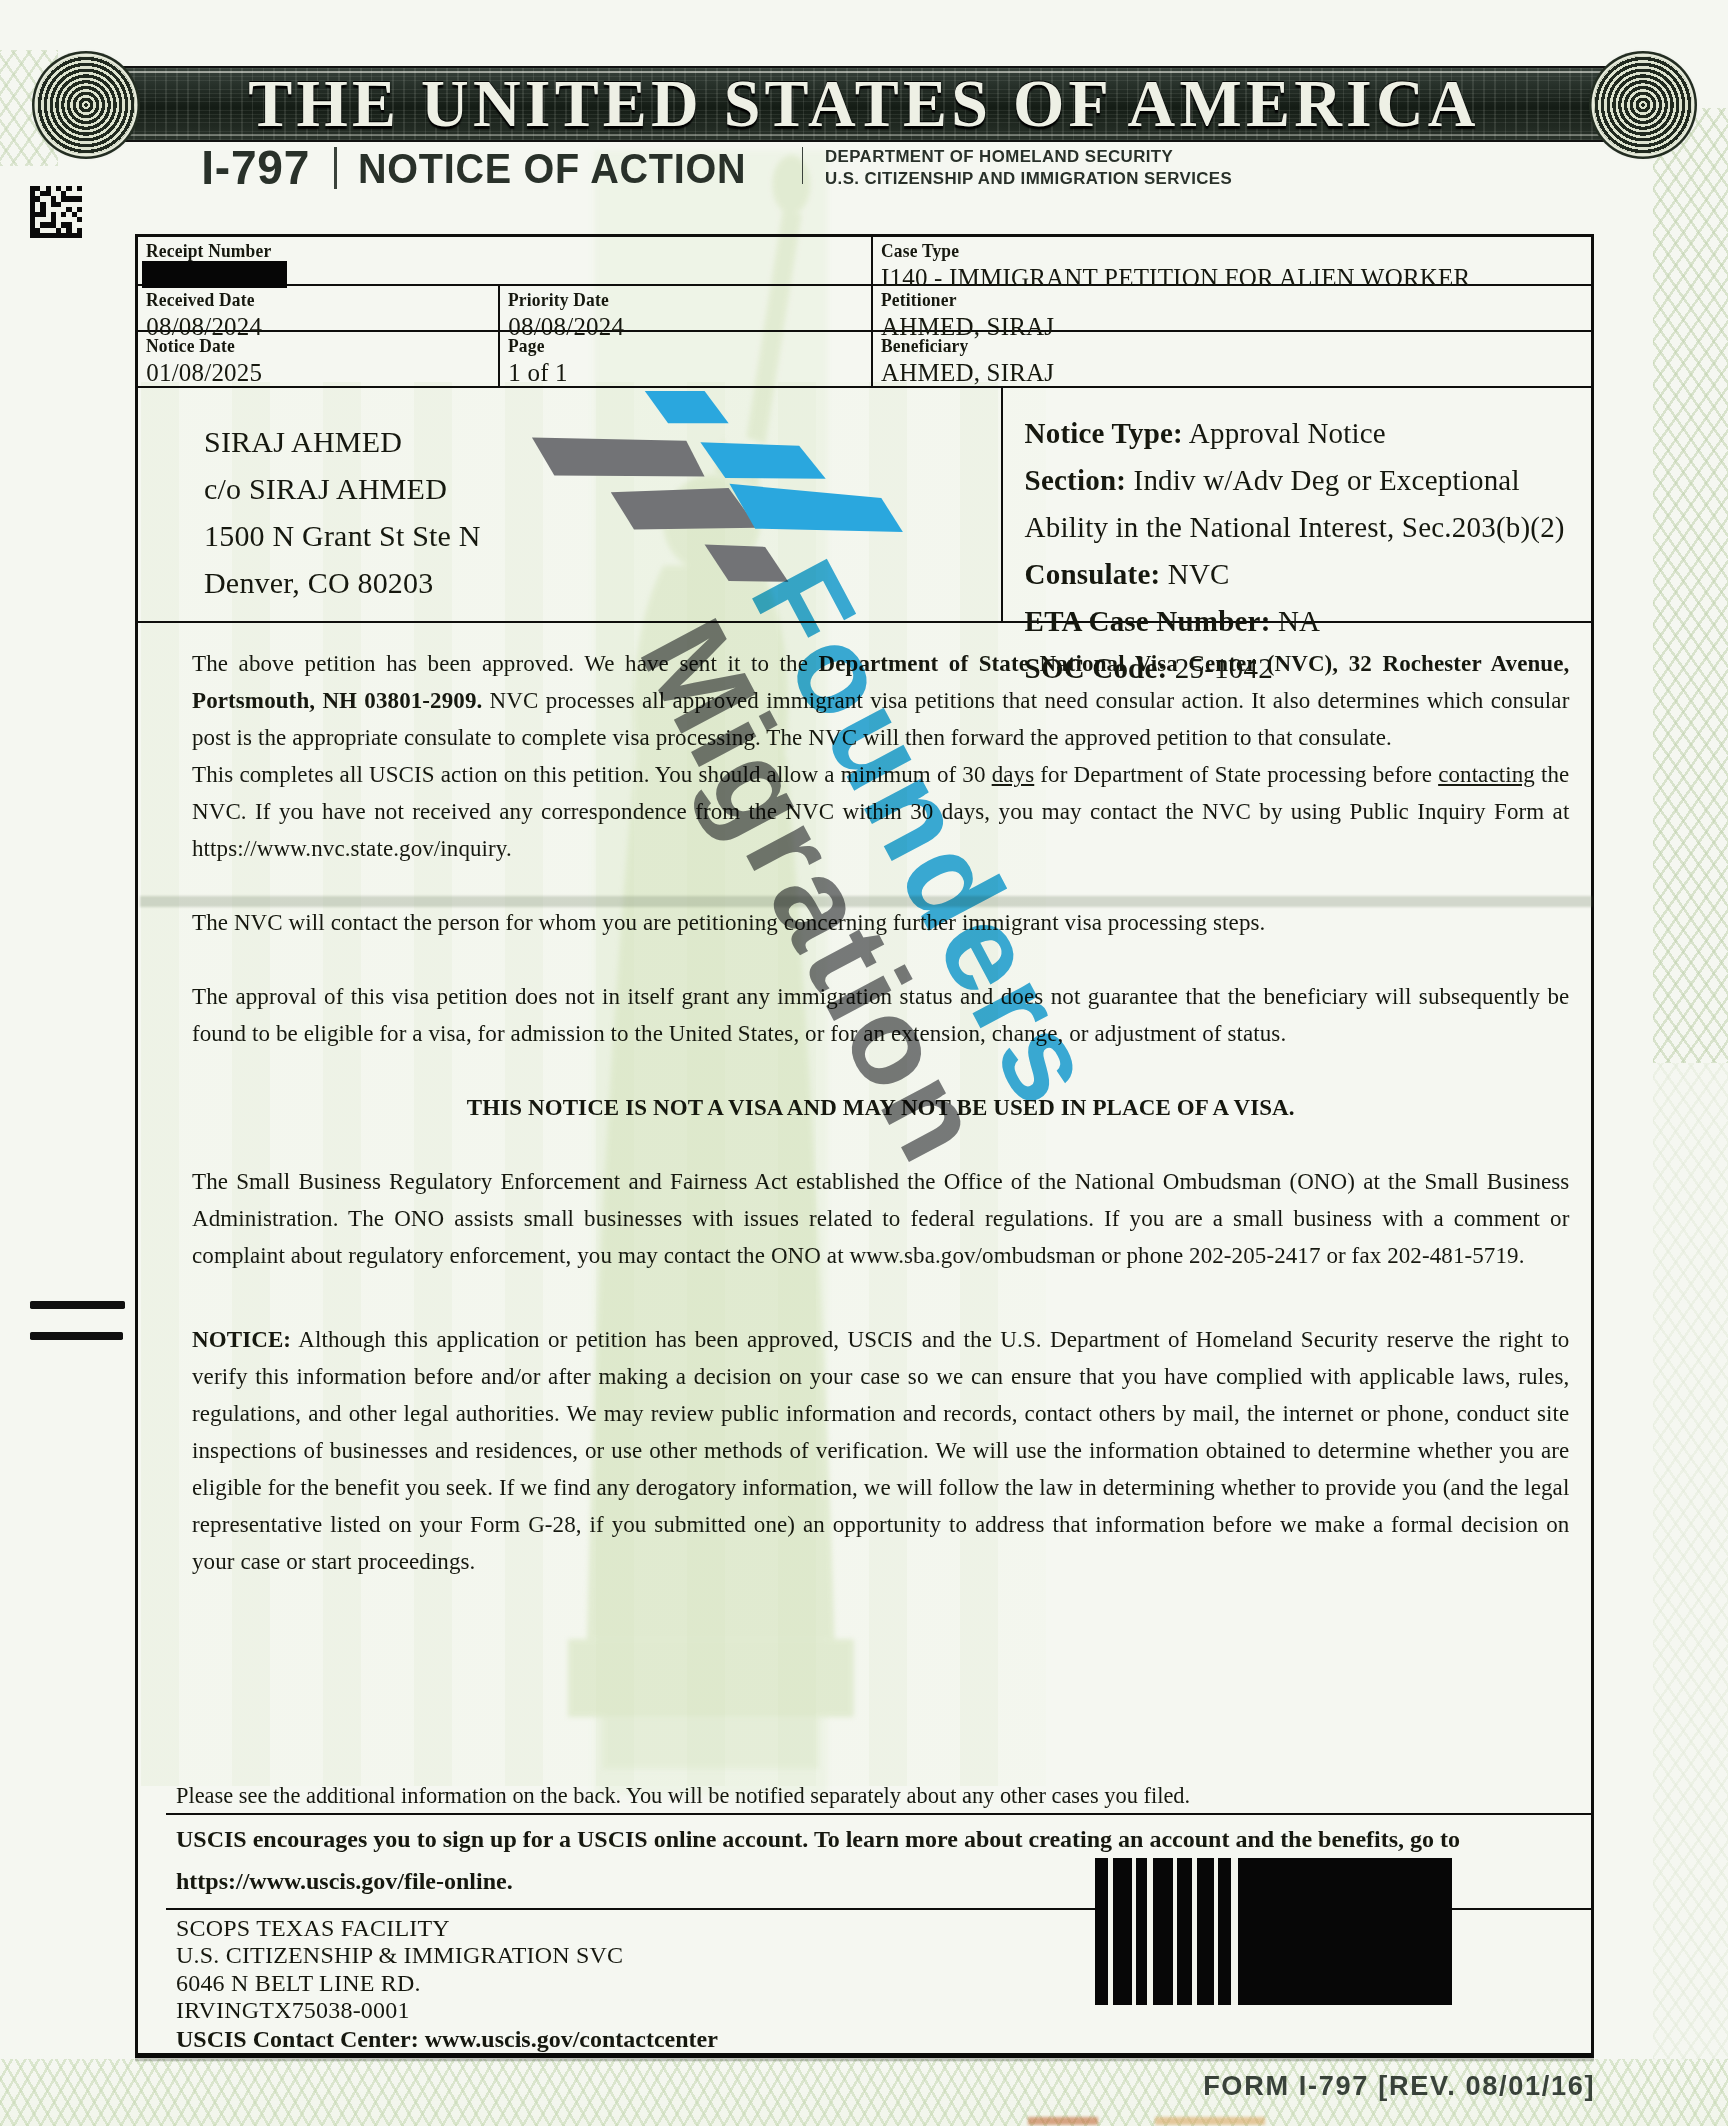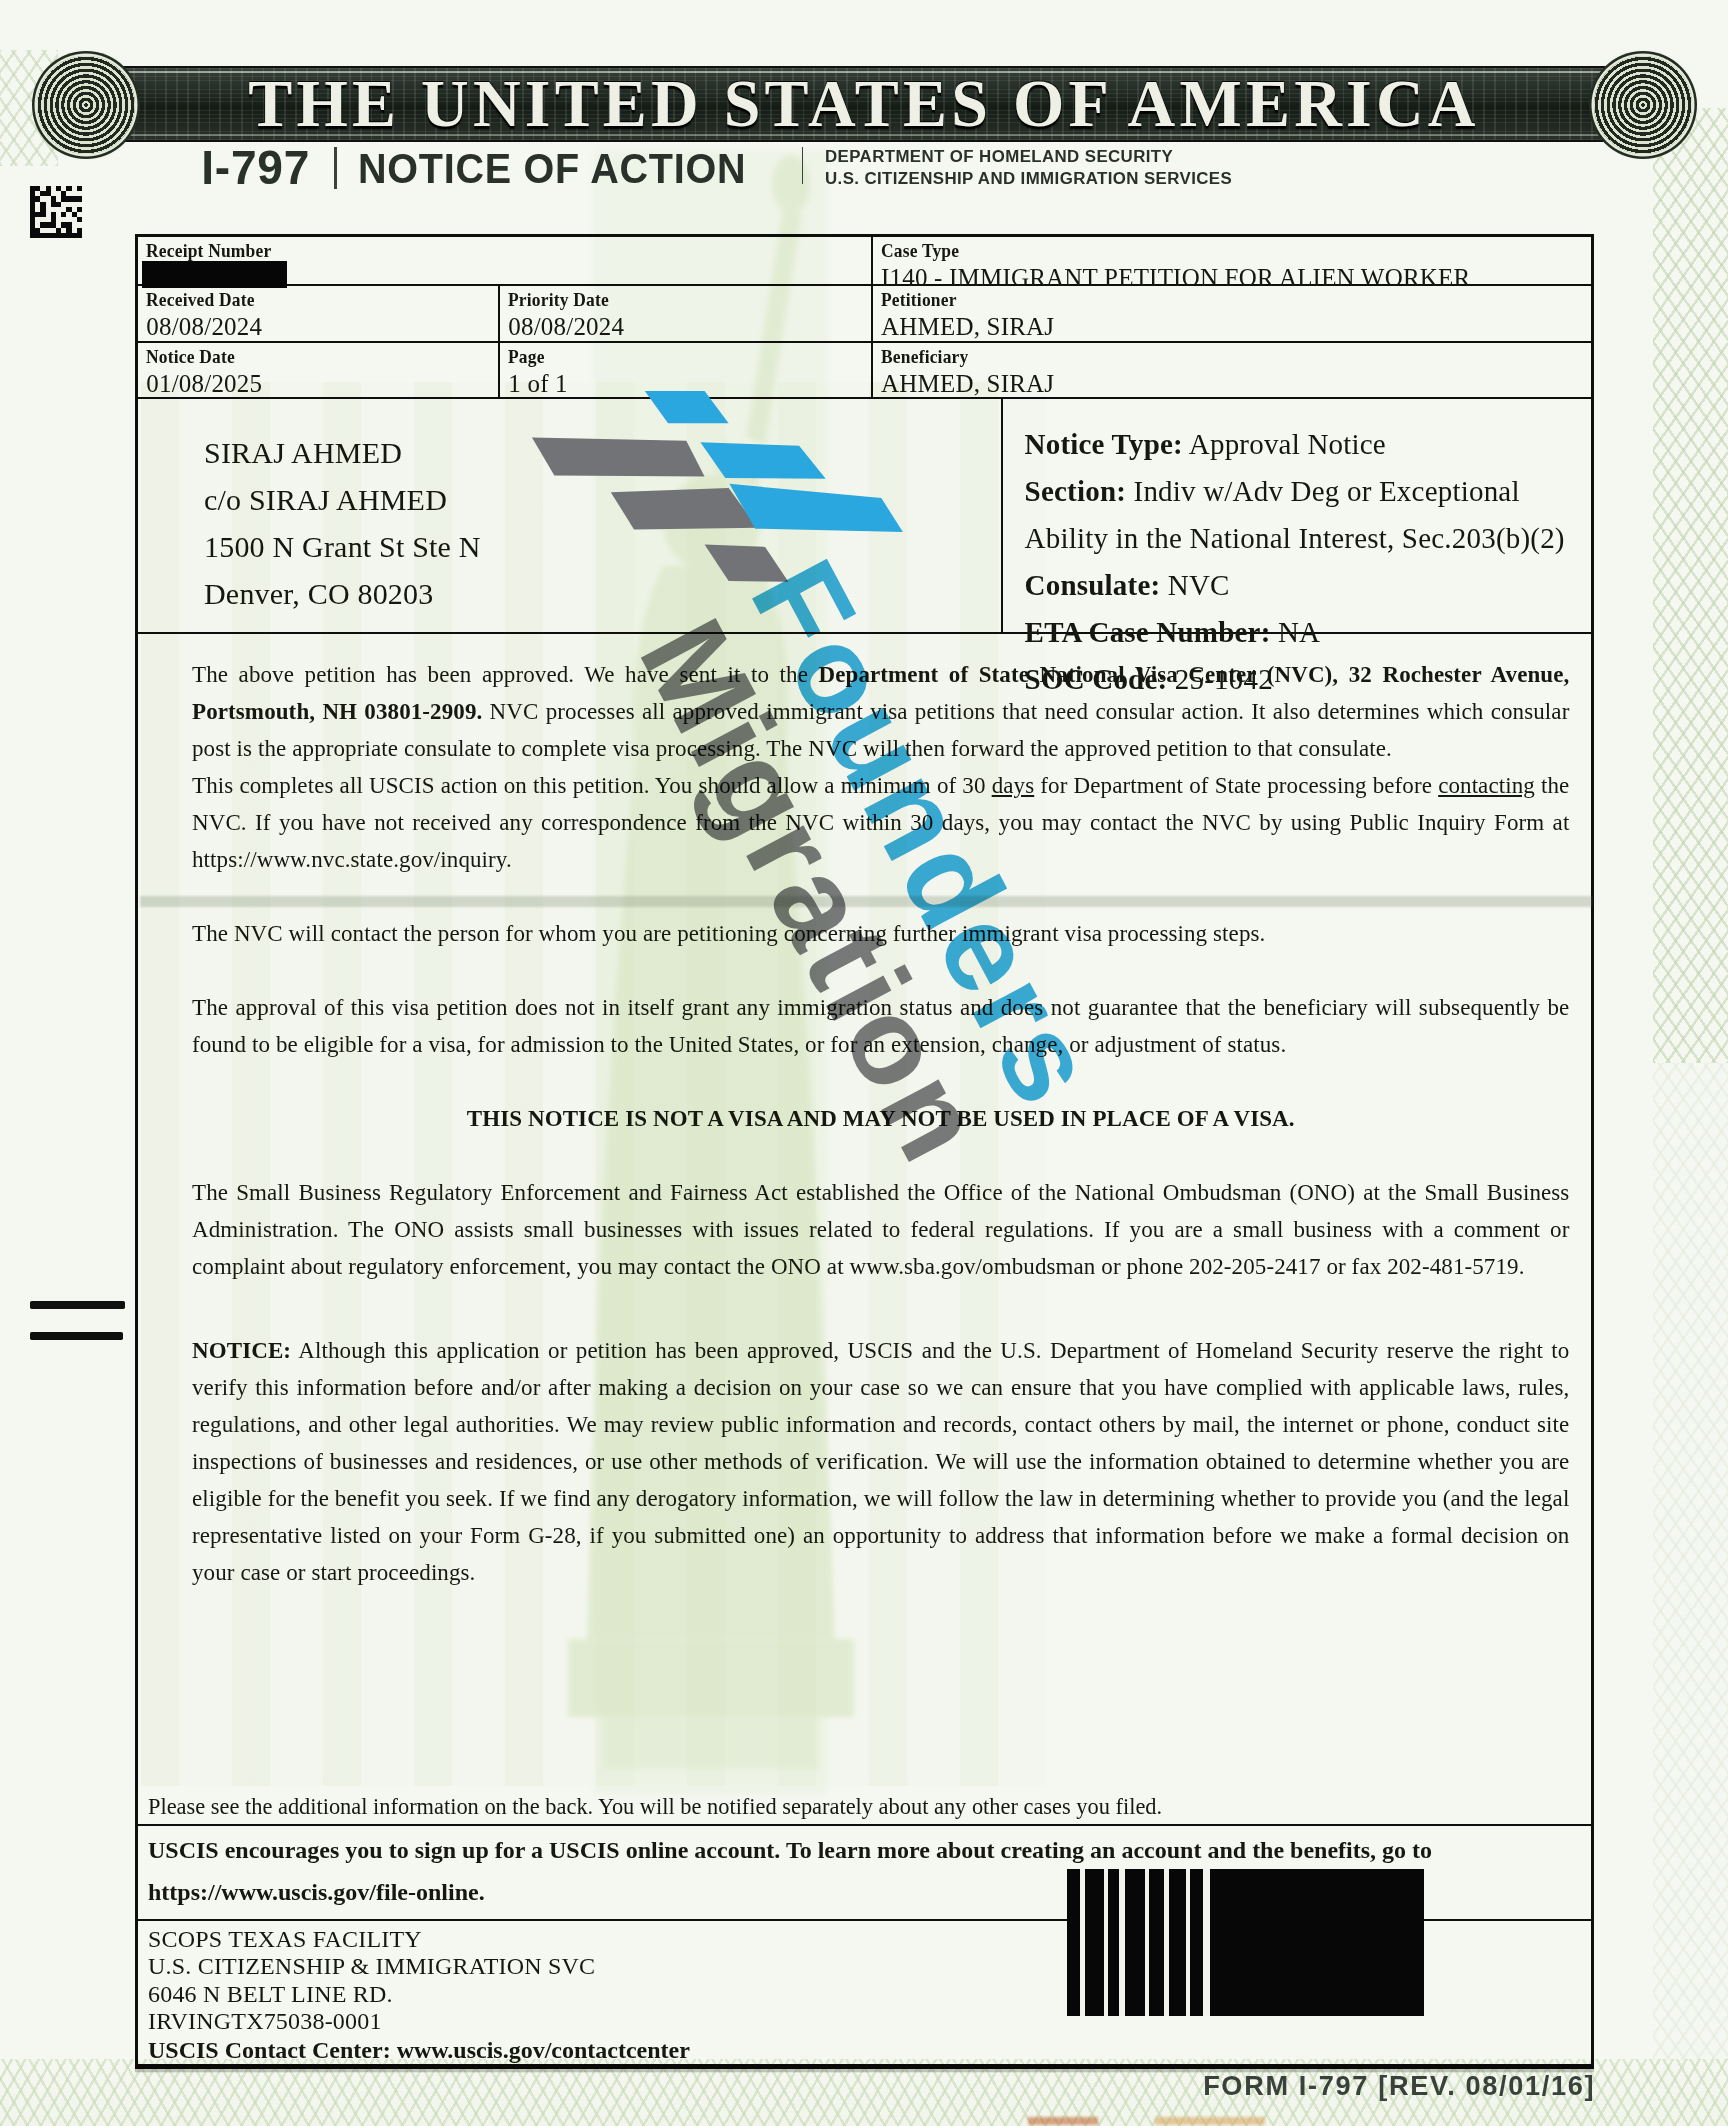--- a/index.html
+++ b/index.html
@@ -77,41 +77,41 @@
   
   .dm { position:absolute; left:30px; top:186px; width:52px; height:52px; }
   
   .stack { position:absolute; left:135px; top:234px; width:1459px; border:3.3px solid #0e0e0c;
            border-bottom:5.8px solid #0a0a08; background:transparent; box-shadow:0 3.3px 0 rgba(30,40,25,.25); }
   .trow { display:flex; border-bottom:2.5px solid #0e0e0c; }
   .tcell { border-right:2.5px solid #0e0e0c; padding:3.3px 8.3px 1.7px 8.3px; position:relative; }
   .tcell:last-child { border-right:none;padding-left:8px; }
   .tlabel { font-weight:bold; font-size:19px; letter-spacing:0.2px; transform:scaleX(.92); transform-origin:left; }
   .tvalue { font-size:25px; margin-top:1.7px; letter-spacing:0.2px; }
-  .row1 { height:49px; } .row2 { height:57px; } .row3 { height:56px; }
+  .row1 { height:49px; } .row2 { height:46px; } .row3 { height:56px; }
   .c-receipt { width:735px; } .c-casetype { flex:1; }
   .c-a { width:362px; } .c-b { width:373px; } .c-c { flex:1; }
   .redact-receipt { position:absolute; left:4.2px; top:24px; width:145px; height:27.4px; background:#060606; }
   
   .row4 { height:235px; border-bottom:2.5px solid #0e0e0c; display:flex; }
   .addr-cell { width:865px; border-right:2.5px solid #0e0e0c; position:relative; }
   .addr-lines { position:absolute; left:66px; top:30px; font-size:30px; line-height:47px; letter-spacing:0.2px; }
   .notice-cell { flex:1; padding:21.6px 16.6px 0 21.6px; font-size:29px; line-height:47px; letter-spacing:0.2px; }
   .notice-cell b { letter-spacing:0.2px; }
   
   .logo-svg { position:absolute; left:522px; top:384px; width:390px; height:208px; z-index:5; }
   
   .bodybox { height:1154px; padding:21.6px 21.6px 0 23px; font-size:23px; line-height:37px;
              letter-spacing:0.1px; position:relative;margin-left:31px; }
   .bodybox p { text-align:justify; }
   .gap  { height:37px; } .gap2 { height:47px; }
   .center-bold { text-align:center !important; font-weight:bold; }
   .u { text-decoration:underline; }
   
-  .frow { border-bottom:2.5px solid #0e0e0c; padding:3.3px 10px; font-size:22.4px; }
+  .frow { border-bottom:2.5px solid #0e0e0c; padding:3.3px 10px; font-size:22.4px;margin-left:28px; }
   .f1 { height:38px; line-height:32px; }
   .f2 { height:95px; font-weight:bold; font-size:24px; line-height:42px; }
   .f3 { height:143px; border-bottom:none; position:relative; font-size:24px; line-height:27.4px; padding-top:5px; }
   .f3 .facility-line { letter-spacing:0.2px; }
   .f3 .contact { font-weight:bold; margin-top:1.7px; }
   .barcode-redaction { position:absolute; left:929px; top:-52px; width:357px; height:147px; display:flex; z-index:4; }
   .bbar { background:#070707; }
   .bgap { background:#f2f4ec; }
   .bsolid { background:#070707; flex:1; }
   

